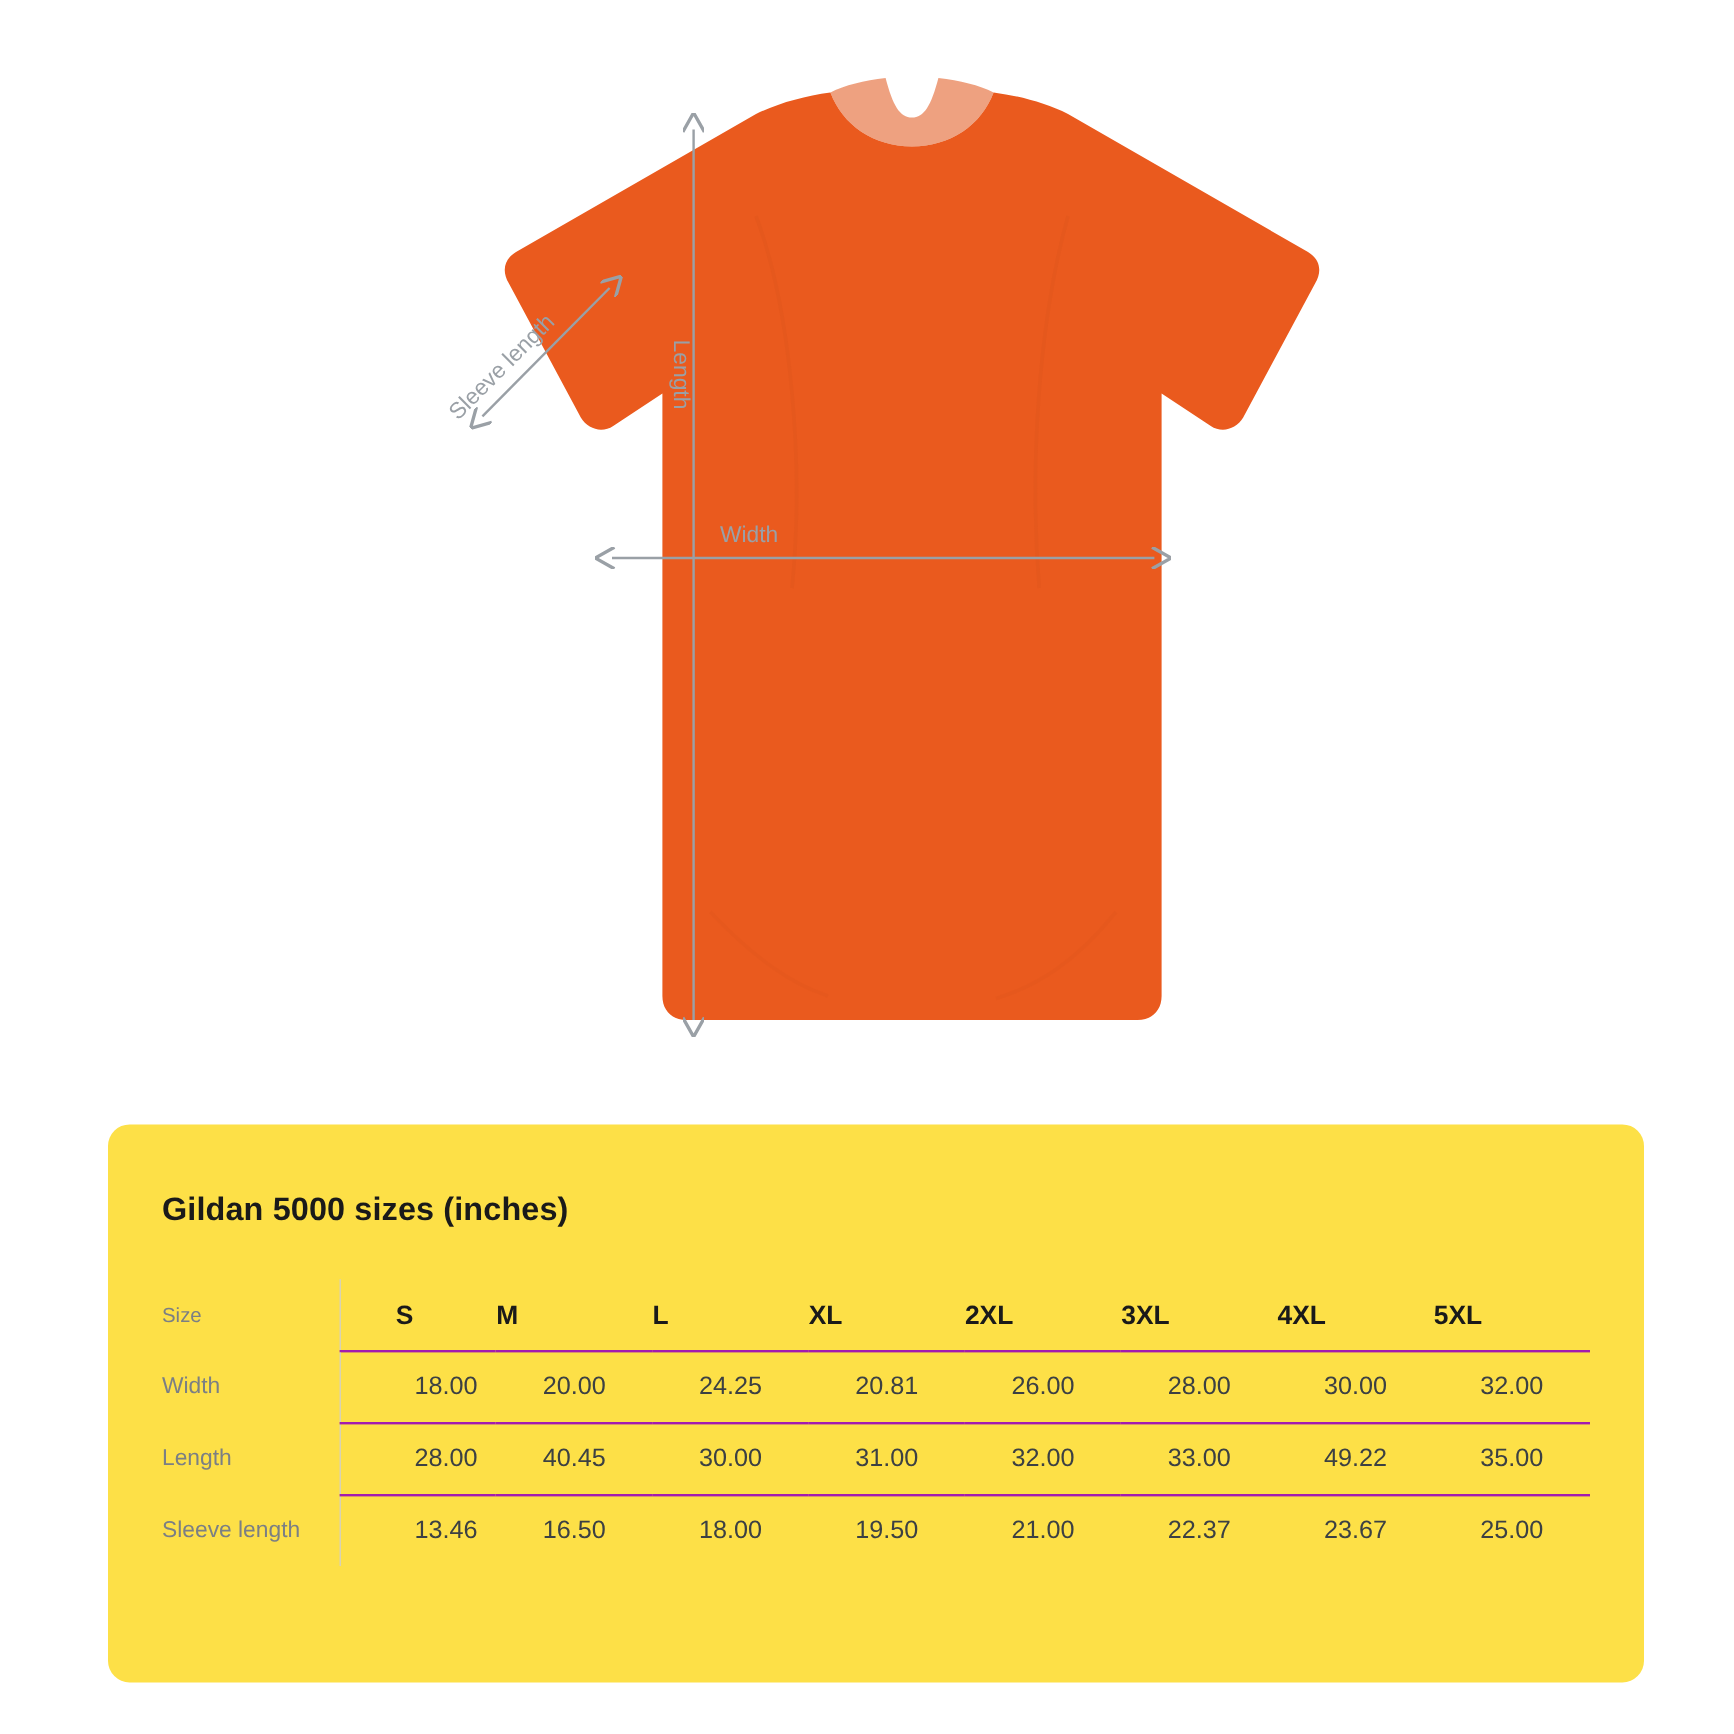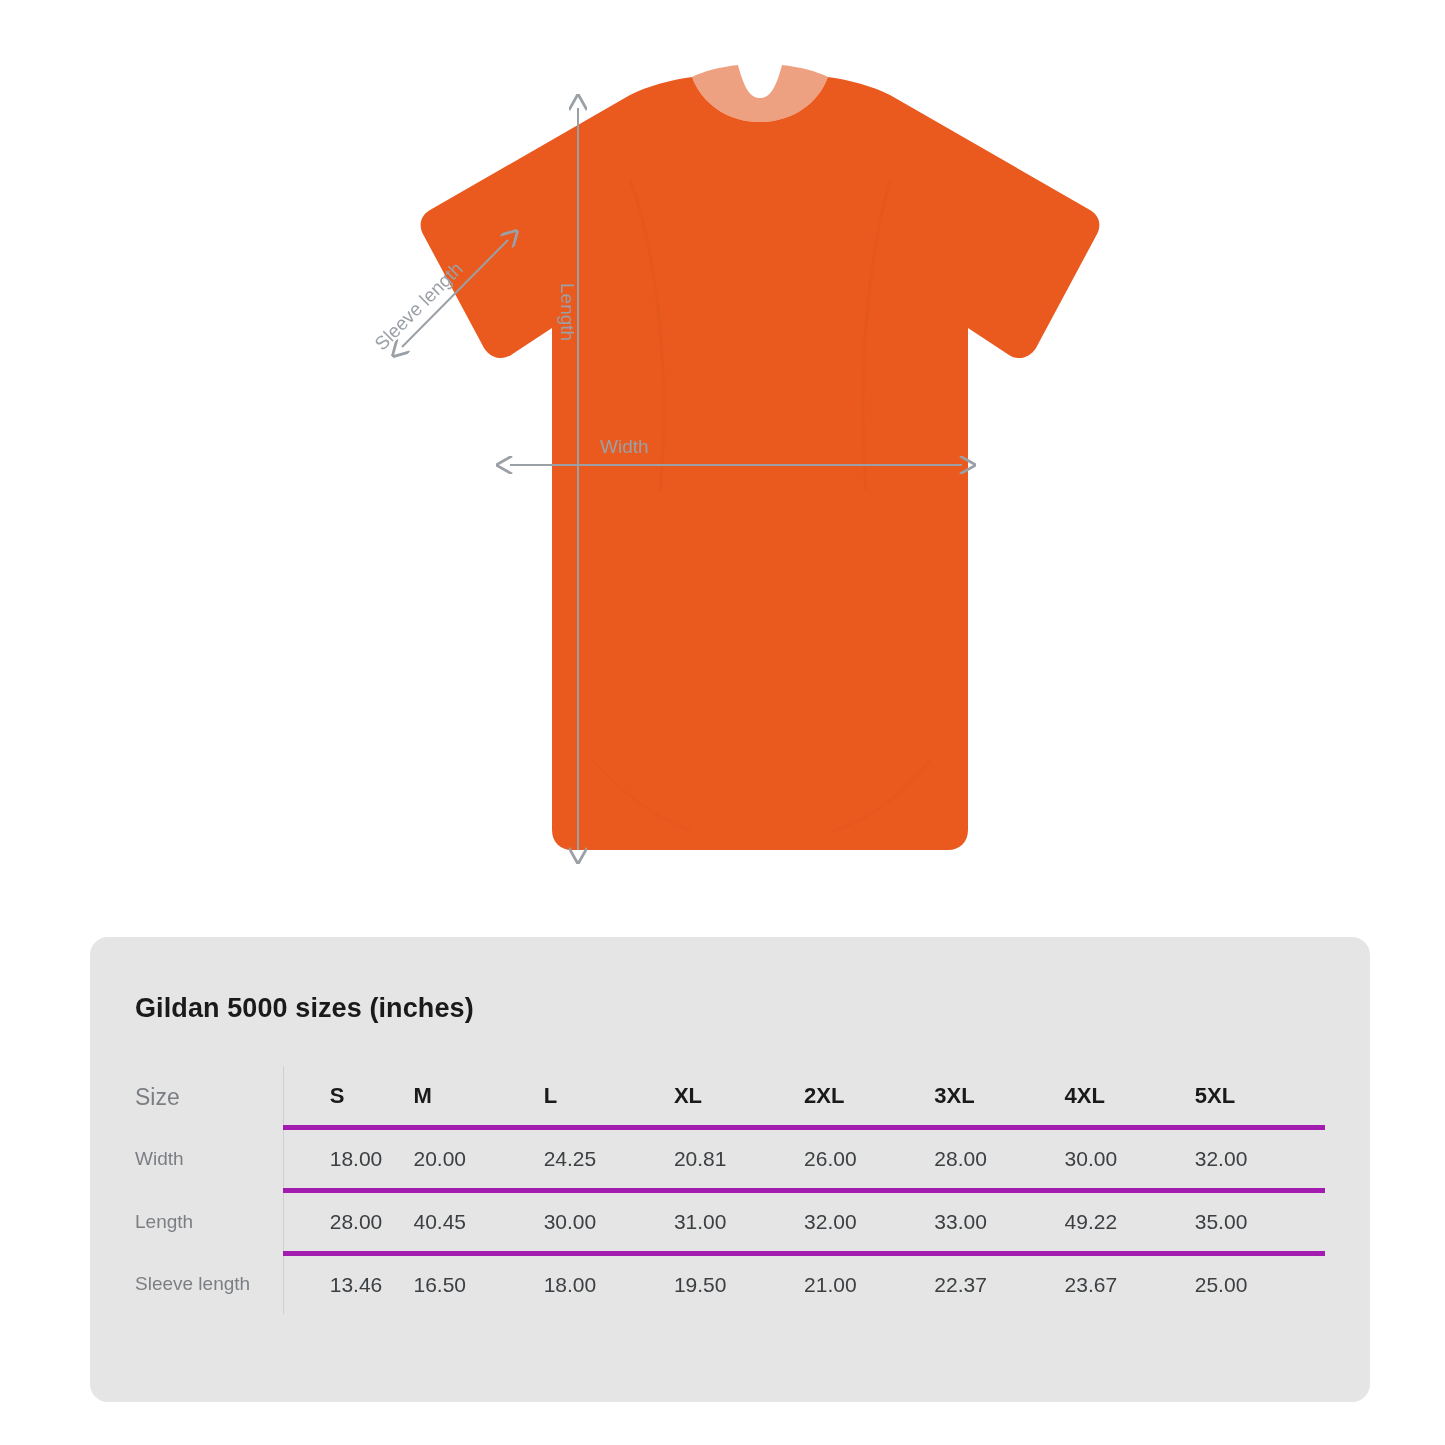--- a/index.html
+++ b/index.html
@@ -59,21 +59,21 @@
     transform-origin: left bottom;
   }
 
   
   .size-card {
     position: absolute;
     left: 90px;
     top: 937px;
     width: 1280px;
     height: 465px;
-    background: #e5e5e5;
+    background: #fde047;
     border-radius: 18px;
     box-sizing: border-box;
     padding: 56px 45px 0 45px;
   }
   .card-title {
     font-size: 27px;
     font-weight: bold;
     color: #1a1a1a;
     margin: 0 0 42px 0;
     letter-spacing: 0.1px;
@@ -87,37 +87,38 @@
   table.size-table td {
     text-align: left;
     font-size: 21px;
     color: #3c4043;
     padding: 17px 0 17px 0;
     font-weight: normal;
     vertical-align: middle;
   }
   table.size-table thead th {
     color: #7b7f84;
-    font-size: 23px;
+    font-size: 17px;
     padding-bottom: 16px;
   }
   table.size-table thead th.sizecol {
     color: #1a1a1a;
     font-size: 22px;
     font-weight: bold;
   }
   table.size-table tbody th {
     color: #7b7f84;
     font-size: 19px;
     width: 140px;
     padding-right: 10px;
     line-height: 1.25;
   }
   table.size-table td {
-    border-top: 5px solid #a21caf;
+    border-top: 2px solid #a21caf;
+    text-align: center;
   }
   table.size-table tbody th {
     border-top: none;
   }
   .col-label { width: 148px; }
   .col-v { width: 130px; }
   .divider-cell {
     border-left: 1px solid #cfcfcf;
     padding-left: 46px !important;
   }

